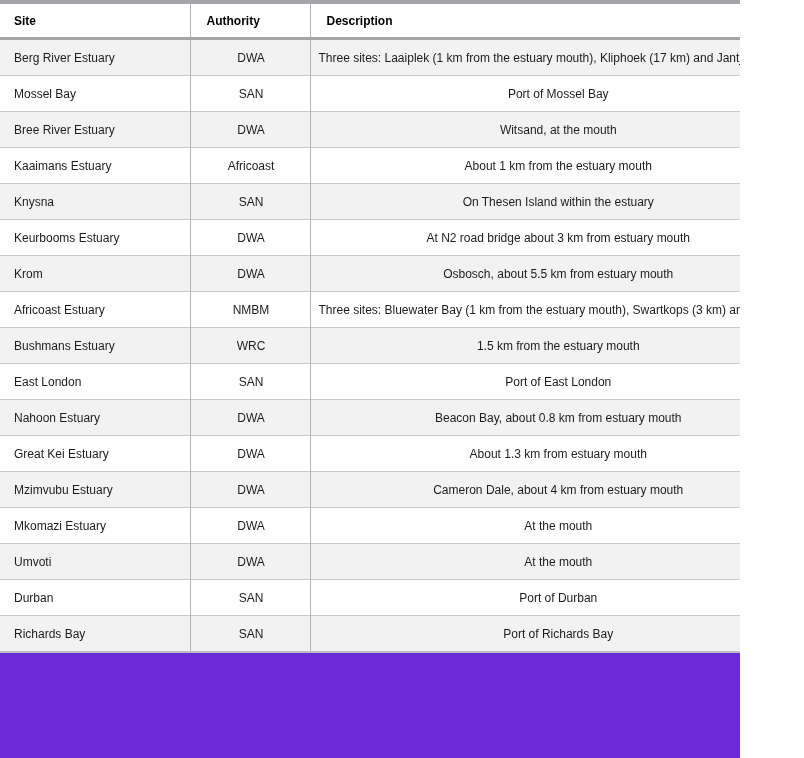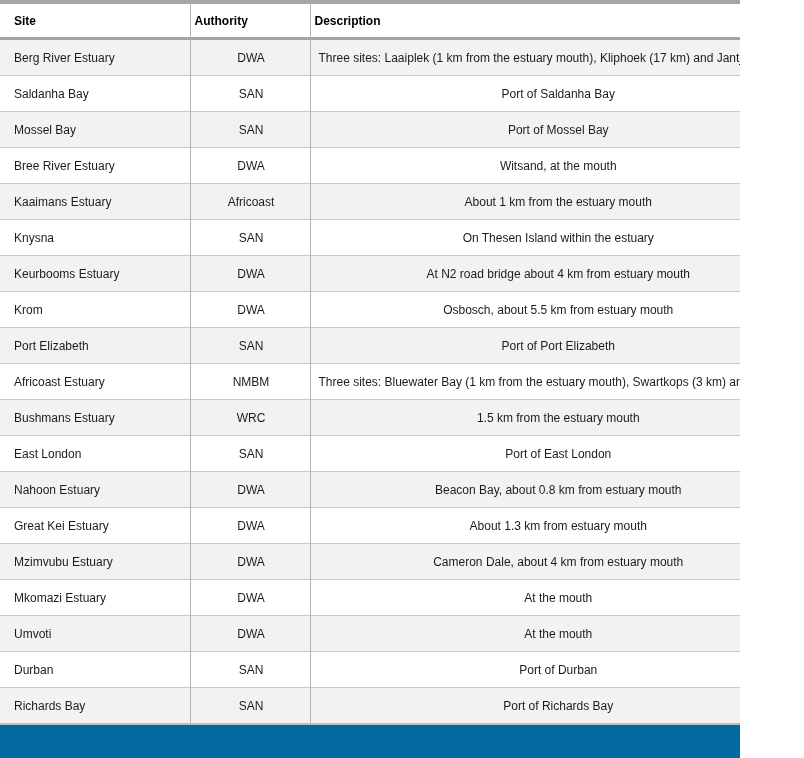--- a/index.html
+++ b/index.html
@@ -14,21 +14,21 @@
   html,body{
     margin:0;
     padding:0;
     background:#ffffff;
     font-family:"Liberation Sans", sans-serif;
   }
   .page{
     width:740px;
     height:758px;
     overflow:hidden;
-    background:#0369a1;
+    background:#6d28d9;
   }
   table.sites{
     width:804px;
     border-collapse:collapse;
     table-layout:fixed;
     border-top:4px solid var(--top-rule);
   }
   col.c-site{width:190px;}
   col.c-authority{width:120px;}
   col.c-description{width:494px;}
@@ -36,21 +36,21 @@
     height:33px;
     background:#ffffff;
     color:#000000;
     font-size:12px;
     font-weight:bold;
     text-align:left;
     vertical-align:middle;
     padding:0 6px 0 14px;
     border-bottom:3px solid var(--header-rule);
   }
-  thead th.mid, thead th.last{ padding-left:4px; }
+  thead th.mid, thead th.last{ padding-left:16px; }
   tbody td{
     height:35px;
     font-size:12px;
     color:var(--text);
     vertical-align:middle;
     padding:0 6px 0 14px;
     white-space:nowrap;
     overflow:hidden;
   }
   tbody td.mid, tbody td.last{ padding-left:8px;text-align:center; }
@@ -83,25 +83,20 @@
         <th class="last">Description</th>
       </tr>
     </thead>
     <tbody id="rows-body">
   <tr>
     <td>Berg River Estuary</td>
     <td class="mid">DWA</td>
     <td class="last">Three sites: Laaiplek (1 km from the estuary mouth), Kliphoek (17 km) and Jantjiesfontein (54 km)</td>
   </tr>
 
-  <tr>
-    <td>Saldanha Bay</td>
-    <td class="mid">SAN</td>
-    <td class="last">Port of Saldanha Bay</td>
-  </tr>
 
 
   <tr>
     <td>Mossel Bay</td>
     <td class="mid">SAN</td>
     <td class="last">Port of Mossel Bay</td>
   </tr>
 
   <tr>
     <td>Bree River Estuary</td>
@@ -117,34 +112,29 @@
 
   <tr>
     <td>Knysna</td>
     <td class="mid">SAN</td>
     <td class="last">On Thesen Island within the estuary</td>
   </tr>
 
   <tr>
     <td>Keurbooms Estuary</td>
     <td class="mid">DWA</td>
-    <td class="last">At N2 road bridge about 4 km from estuary mouth</td>
+    <td class="last">At N2 road bridge about 3 km from estuary mouth</td>
   </tr>
 
   <tr>
     <td>Krom</td>
     <td class="mid">DWA</td>
     <td class="last">Osbosch, about 5.5 km from estuary mouth</td>
   </tr>
 
-  <tr>
-    <td>Port Elizabeth</td>
-    <td class="mid">SAN</td>
-    <td class="last">Port of Port Elizabeth</td>
-  </tr>
 
   <tr>
     <td>Africoast Estuary</td>
     <td class="mid">NMBM</td>
     <td class="last">Three sites: Bluewater Bay (1 km from the estuary mouth), Swartkops (3 km) and Redhouse (9 km)</td>
   </tr>
 
   <tr>
     <td>Bushmans Estuary</td>
     <td class="mid">WRC</td>

